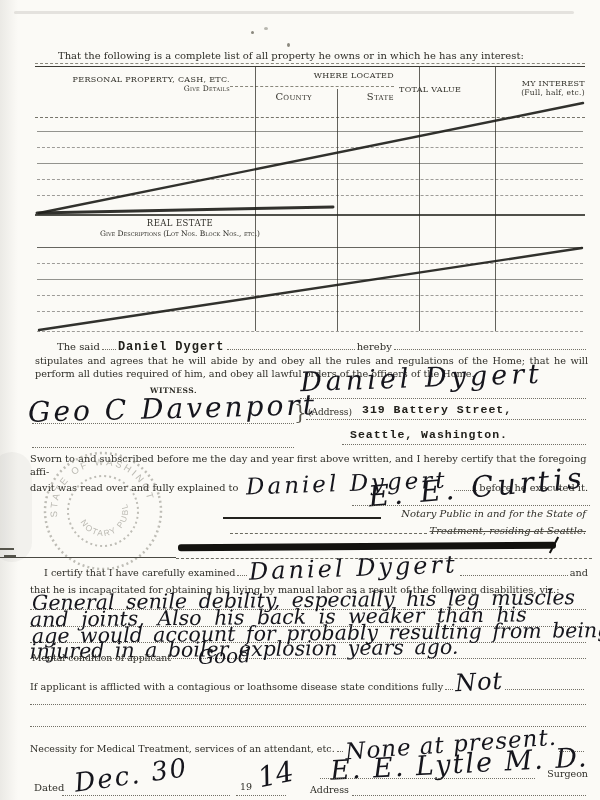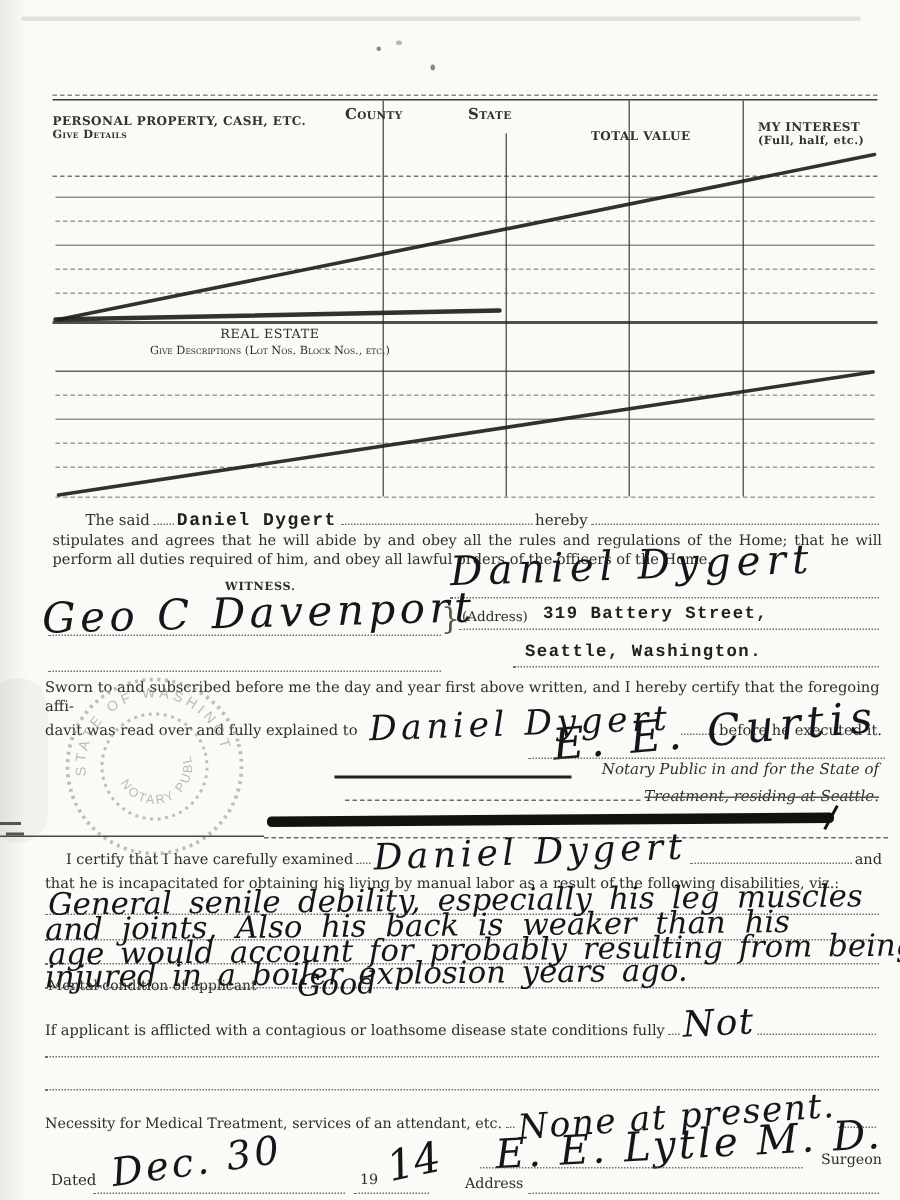--- a/index.html
+++ b/index.html
@@ -27,21 +27,21 @@
   
   #ptable { position:absolute; top:66px; left:35px; width:550px; height:267px;
             border-top:1px solid #3b3a33; }
   #ptable::before { content:""; position:absolute; top:-4px; left:0; right:0;
             border-top:1px dashed #8a887c; }
   .vline { position:absolute; width:0; border-left:1px solid rgba(48,47,40,.75); top:0; bottom:2px; }
   .rule-s { position:absolute; left:2px; right:2px; border-bottom:1px solid rgba(44,43,37,.5); }
   .rule-d { position:absolute; left:2px; right:2px; border-bottom:1px dashed rgba(44,43,37,.45); }
   .rule-h { position:absolute; left:0; right:0; border-bottom:2px solid rgba(38,37,31,.8); }
   .thead { display:flex; height:50px; }
-  .th { text-align:left; font-size:8px; letter-spacing:.3px; color:#33322b;font-weight:bold; }
+  .th { text-align:right; font-size:8px; letter-spacing:.3px; color:#33322b; }
   .th .sub { font-size:7.5px; }
   .wl-group .wl-label { height:20px; line-height:18px; border-bottom:1px dashed #8a887c; }
   .wl-sub { display:flex; }
   .wl-sub > div { width:82px; padding-top:4px; font-size:10px; }
   #thead-bottom { position:absolute; top:50px; left:0; right:0; border-bottom:1px dashed #76746a; }
   #re-head { position:absolute; top:151px; left:0; width:290px; text-align:center; line-height:1.25; }
   #strikes { position:absolute; inset:0; width:550px; height:267px; }
 
   
   #sc-overline { position:absolute; top:517px; left:223px; width:158px; border-top:2px solid #23221e; }
@@ -69,28 +69,30 @@
 <div id="page">
 
   <div id="top-streak"></div>
   <div class="speck" style="top:31px;left:251px;width:3px;height:3px;"></div>
   <div class="speck" style="top:27px;left:264px;width:4px;height:3px;opacity:.6;"></div>
   <div class="speck" style="top:43px;left:287px;width:3px;height:4px;"></div>
   <div id="stamp-blotch"></div>
   <div class="ledge" style="top:548px;left:0;width:14px;"></div>
   <div class="ledge" style="top:555px;left:4px;width:12px;"></div>
 
+  <div class="abs pr" style="top:50px;left:58px;font-size:10px;">That the following is a complete list of all property he owns or in which he has any interest:</div>
 
   <div id="ptable">
     <div class="thead">
       <div class="th" style="width:220px;padding-top:8px;">
         <div>PERSONAL PROPERTY, CASH, ETC.</div>
         <div class="sub sc">Give Details</div>
       </div>
       <div class="th wl-group" style="width:164px;">
+        <div class="wl-label">WHERE LOCATED</div>
         <div class="wl-sub">
           <div class="sc">County</div>
           <div class="sc">State</div>
         </div>
       </div>
       <div class="th" style="width:76px;line-height:46px;">TOTAL VALUE</div>
       <div class="th" style="width:90px;padding-top:12px;margin-left:44px;">
         <div>MY INTEREST</div>
         <div class="sub">(Full, half, etc.)</div>
       </div>

